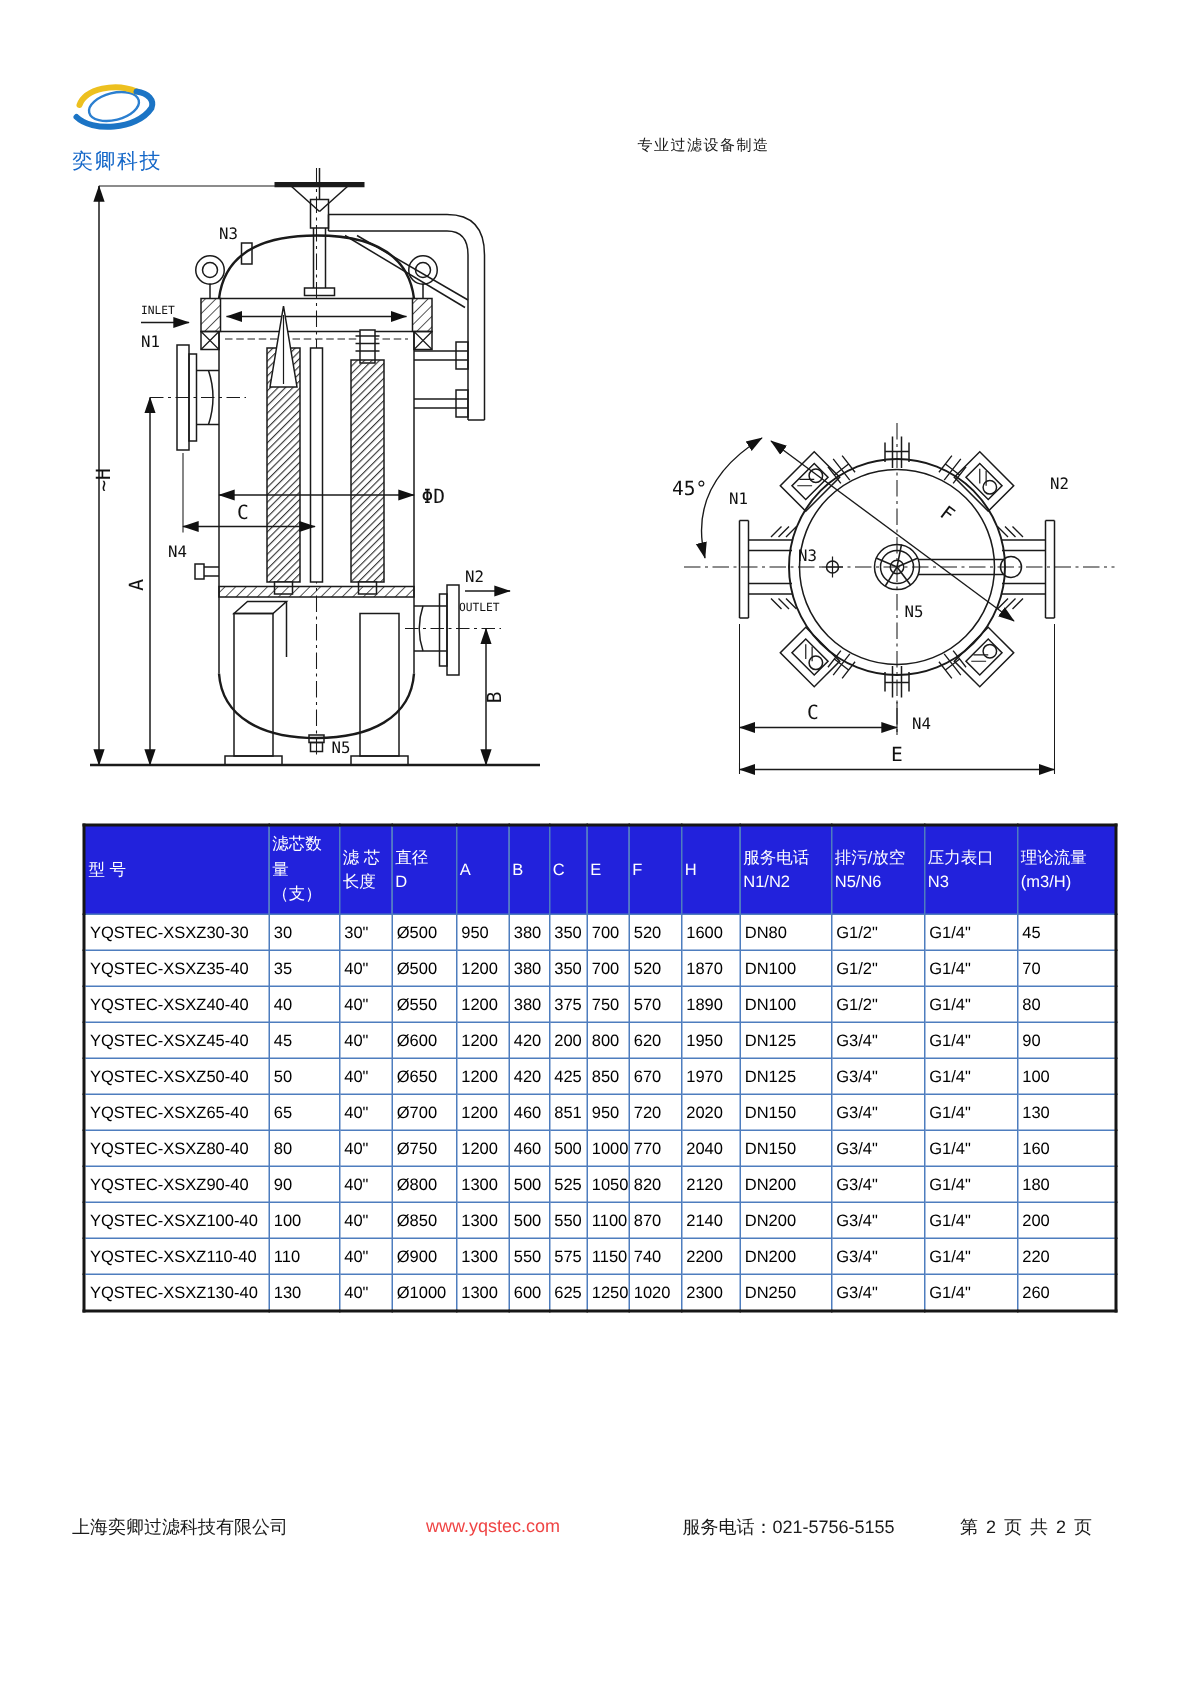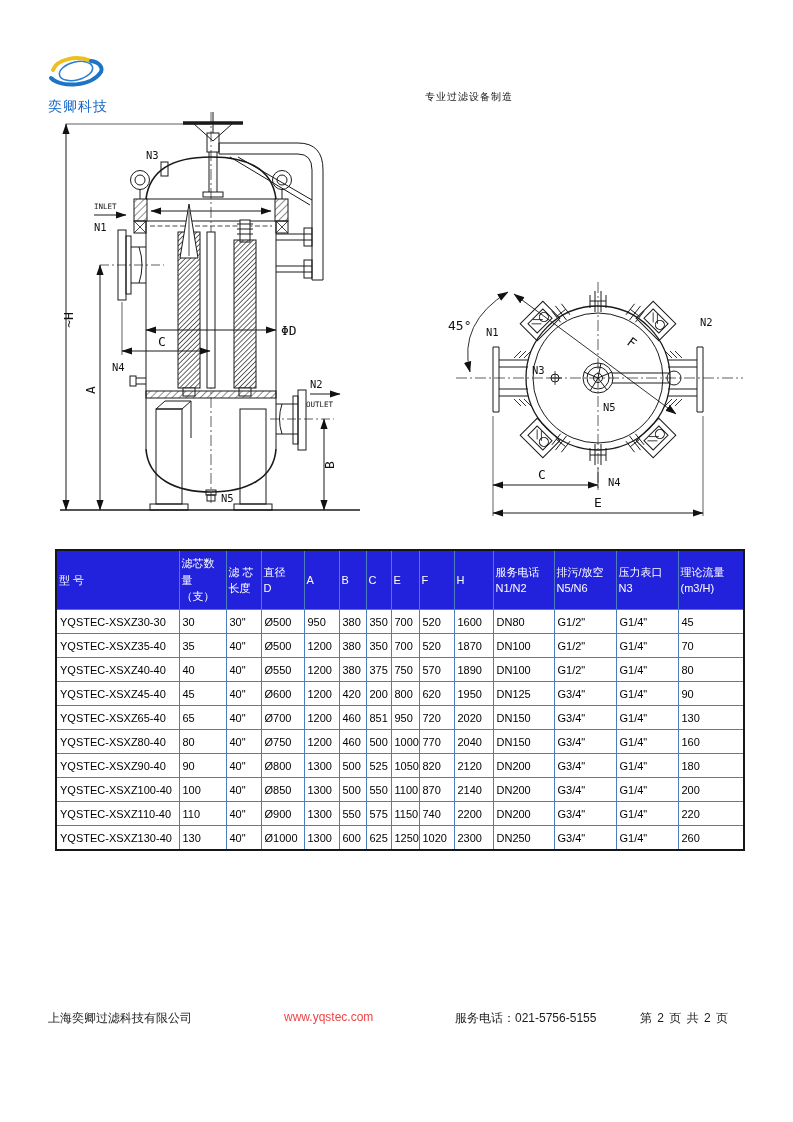--- a/index.html
+++ b/index.html
@@ -435,20 +435,36 @@
         <td>200</td>
         <td>800</td>
         <td>620</td>
         <td>1950</td>
         <td>DN125</td>
         <td>G3/4"</td>
         <td>G1/4"</td>
         <td>90</td>
       </tr>
       <tr>
+        <td>YQSTEC-XSXZ50-40</td>
+        <td>50</td>
+        <td>40"</td>
+        <td>Ø650</td>
+        <td>1200</td>
+        <td>420</td>
+        <td>425</td>
+        <td>850</td>
+        <td>670</td>
+        <td>1970</td>
+        <td>DN125</td>
+        <td>G3/4"</td>
+        <td>G1/4"</td>
+        <td>100</td>
+      </tr>
+      <tr>
         <td>YQSTEC-XSXZ65-40</td>
         <td>65</td>
         <td>40"</td>
         <td>Ø700</td>
         <td>1200</td>
         <td>460</td>
         <td>851</td>
         <td>950</td>
         <td>720</td>
         <td>2020</td>

